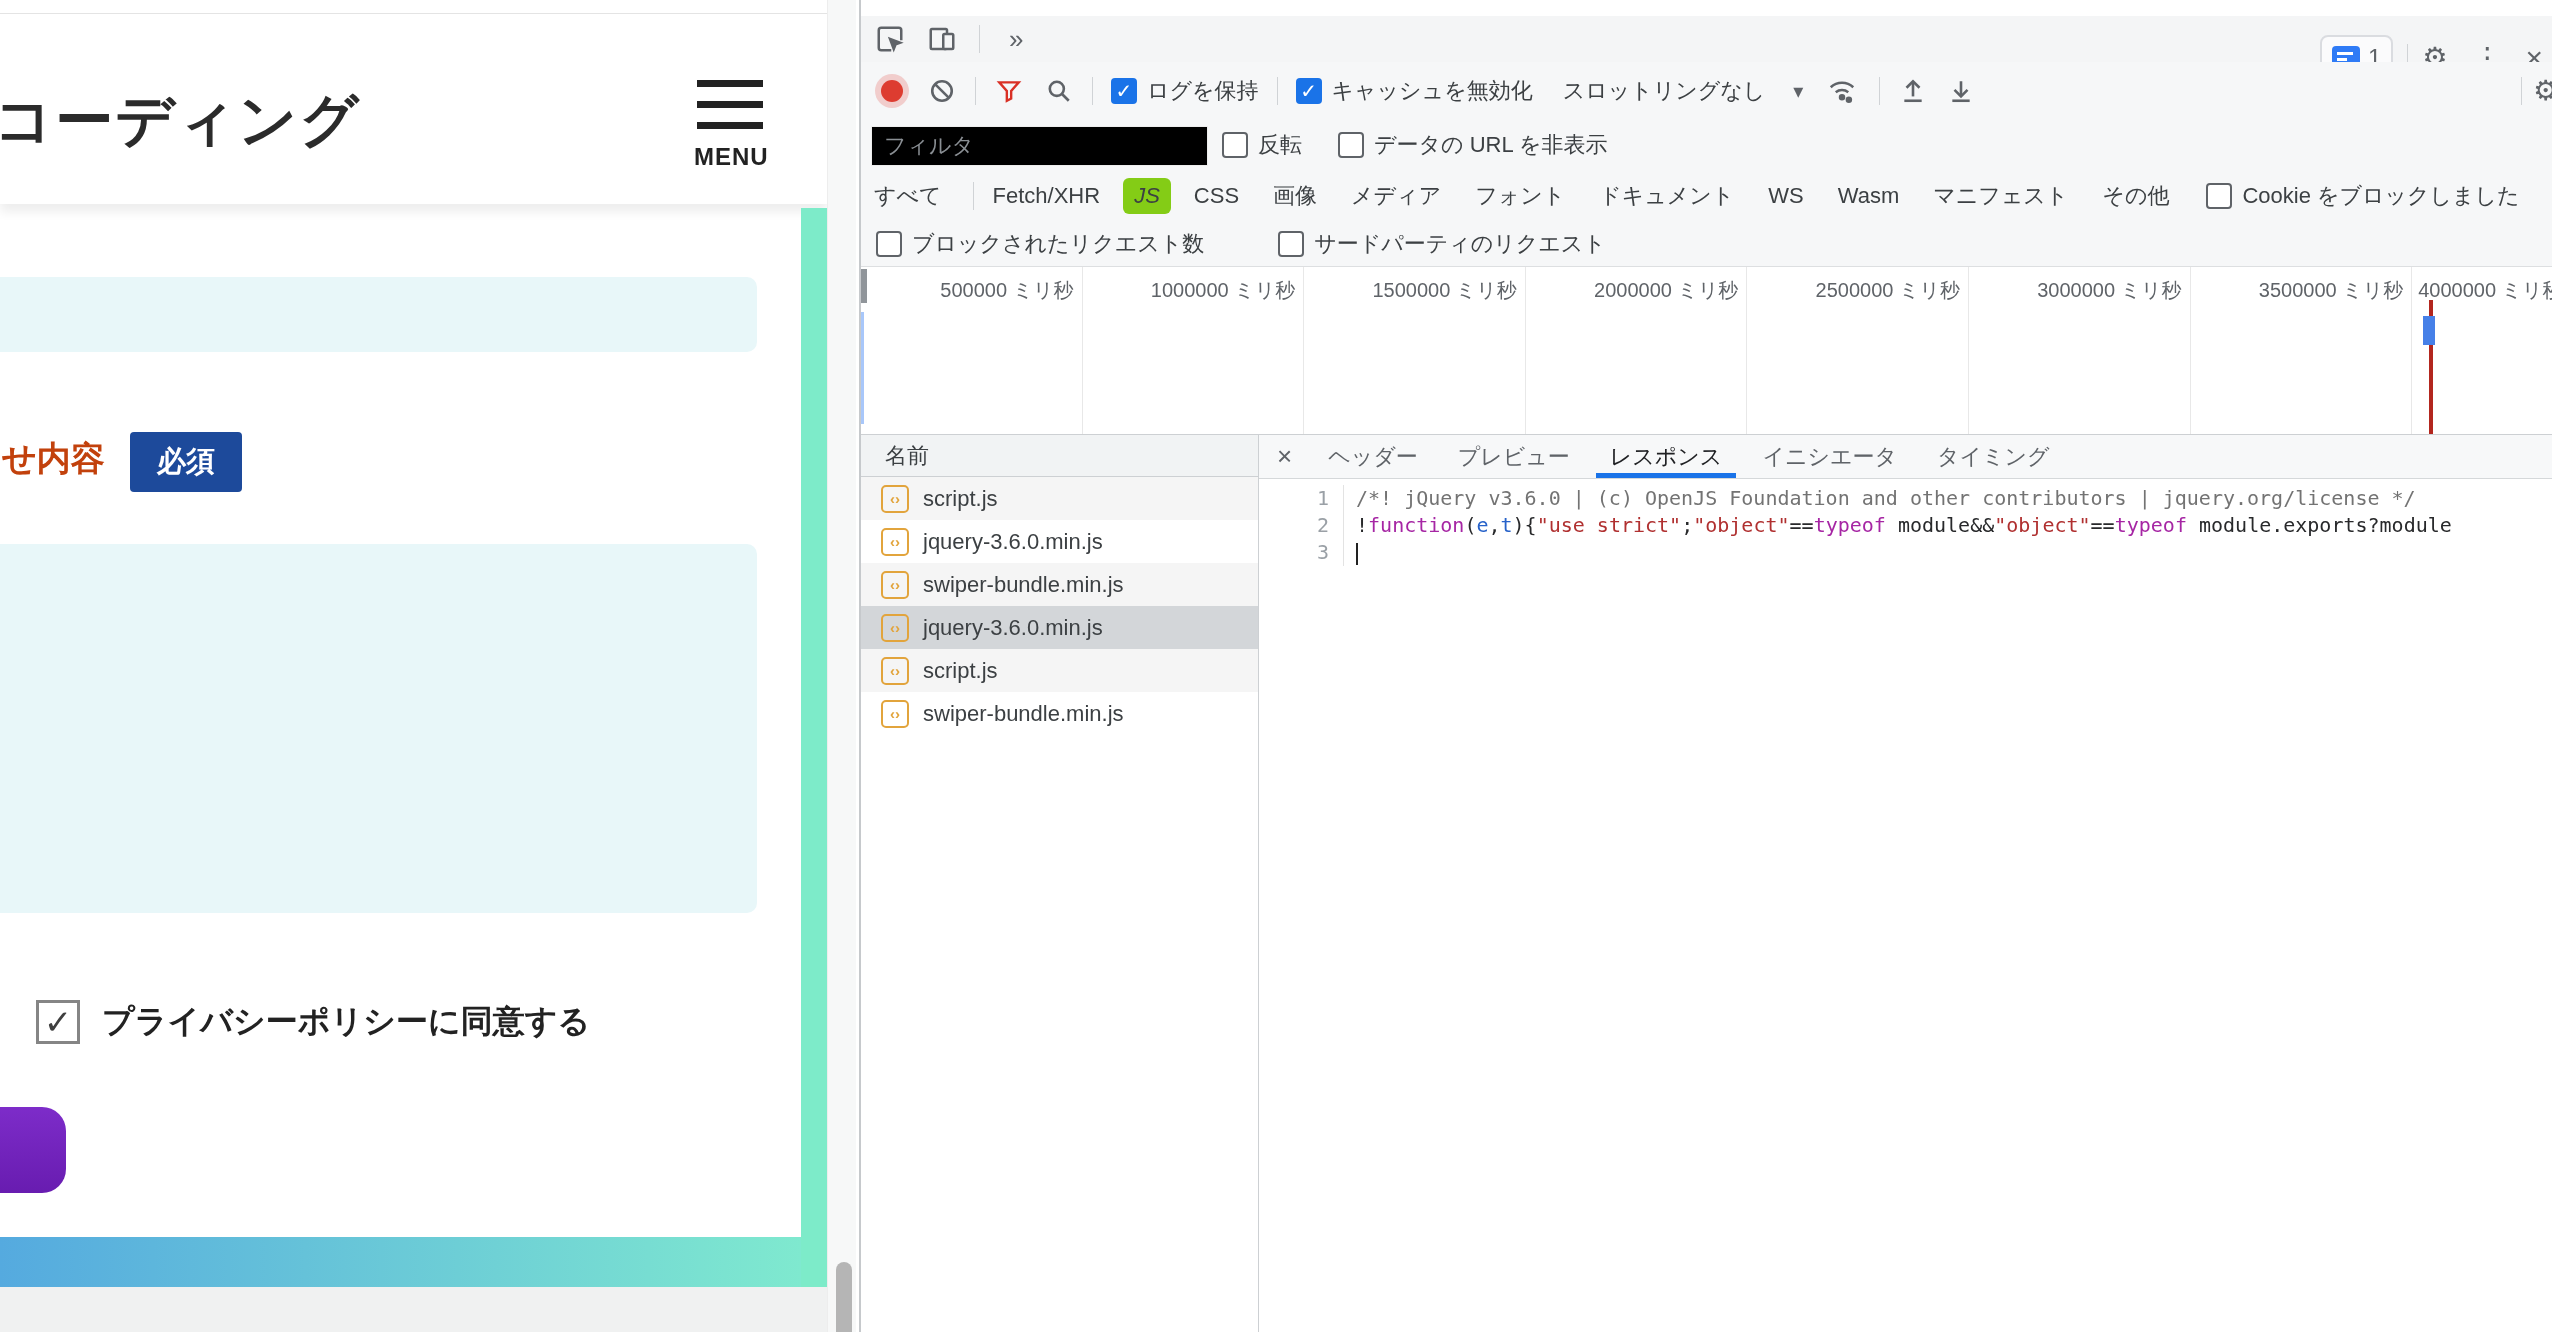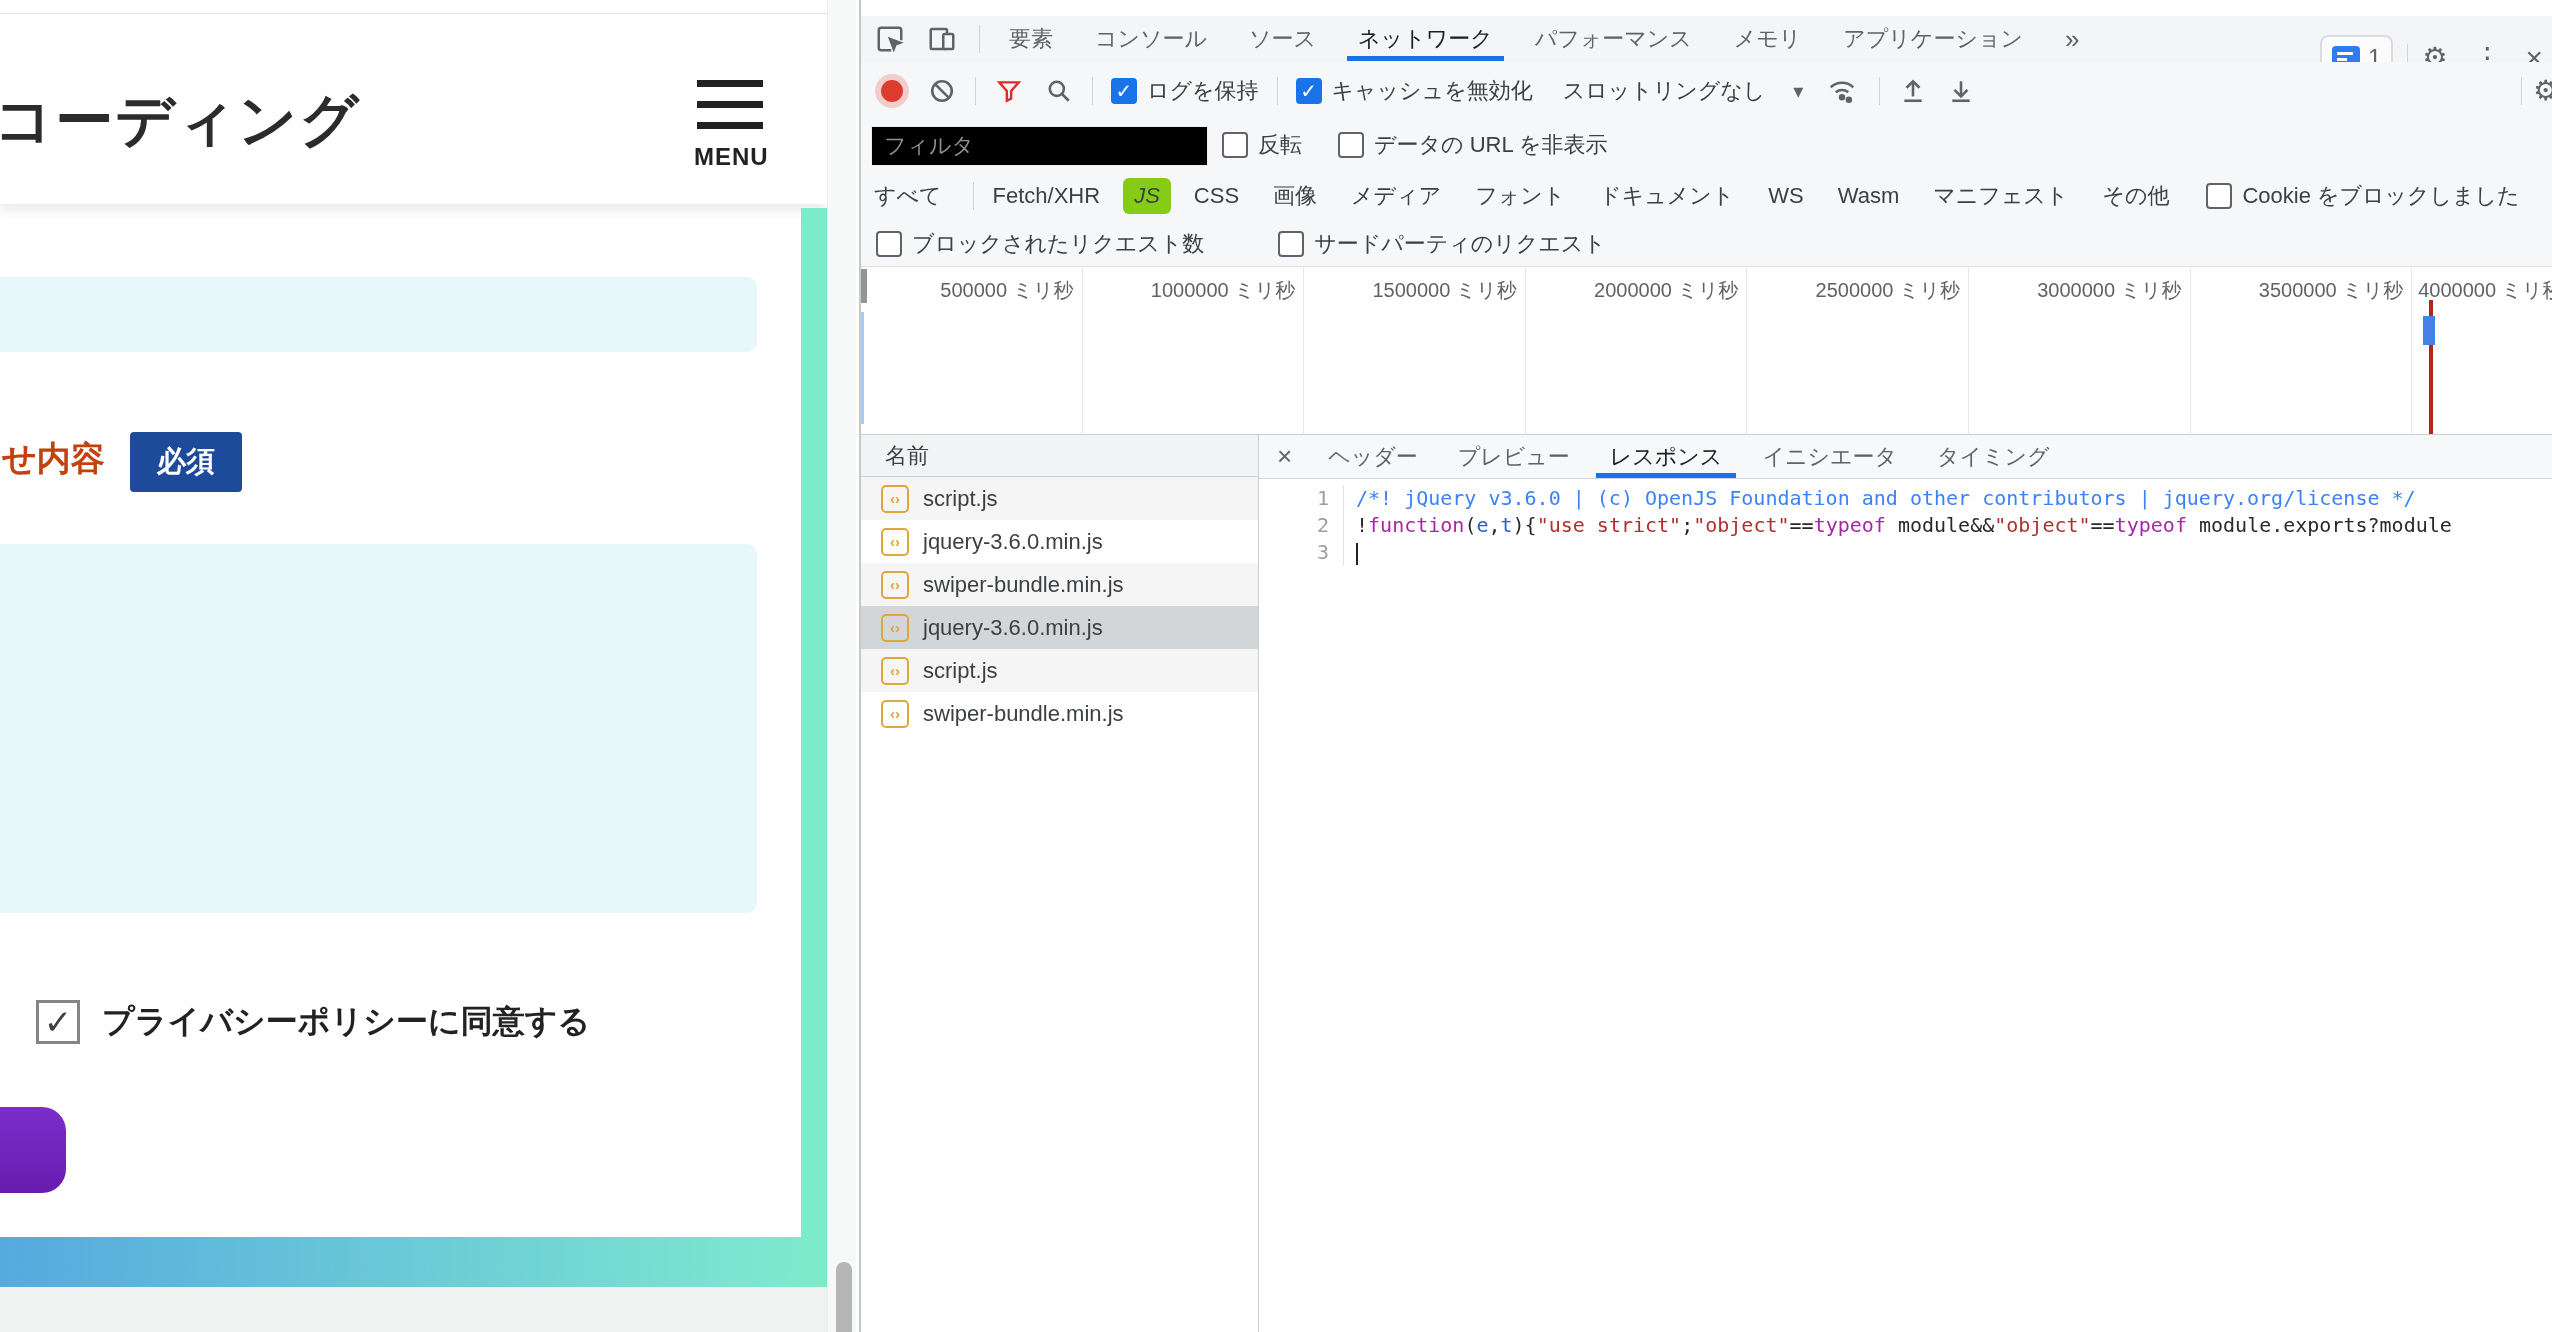--- a/index.html
+++ b/index.html
@@ -88,21 +88,21 @@
                display:flex;align-items:center;}
   #detail-close{color:#5f6368;font-size:26px;padding:0 16px 0 18px;cursor:pointer;}
   .dtab{padding:0 20px;color:#5f6368;height:42px;display:flex;align-items:center;position:relative;white-space:nowrap;cursor:pointer;}
   .dtab.active{color:#202124;}
   .dtab.active::after{content:"";position:absolute;left:6px;right:6px;bottom:0;height:5px;background:#1a73e8;}
   
   #code{position:relative;font-family:"DejaVu Sans Mono","Liberation Mono",monospace;font-size:20px;line-height:27px;padding-top:6px;}
   .code-line{display:flex;white-space:pre;}
   .lnum{width:70px;flex:0 0 70px;text-align:right;padding-right:14px;color:#9aa0a6;}
   .lbody{padding-left:12px;border-left:1px solid #e3e3e3;white-space:pre;overflow:hidden;}
-  .tok-cm{color:#3b82f6;} .tok-kw{color:#a626a4;} .tok-var{color:#2762c9;} .tok-str{color:#b03030;} .tok-p{color:#28292b;}
+  .tok-cm{color:#737373;} .tok-kw{color:#a626a4;} .tok-var{color:#2762c9;} .tok-str{color:#b03030;} .tok-p{color:#28292b;}
   #cursor{display:inline-block;width:2px;height:22px;background:#222;vertical-align:middle;}
   svg{display:block;}
 </style>
 </head>
 <body>
 
 <div id="app">
 
   <div id="page">
     <div id="page-topline"></div>
@@ -150,29 +150,20 @@
           </svg>
         </span>
         <span class="icon" style="margin-right:14px">
           <svg width="30" height="30" viewBox="0 0 24 24" fill="none" stroke="#5f6368" stroke-width="2">
             <rect x="3" y="4" width="13" height="16" rx="1"></rect>
             <rect x="13" y="8" width="8" height="12" rx="1" fill="#f4f5f6"></rect>
           </svg>
         </span>
         <span class="vdiv"></span>
       </div>
-      <div id="dt-tabs" style="display:flex;align-items:center;height:46px;">
-          <div class="dt-tab">要素</div>
-          <div class="dt-tab">コンソール</div>
-          <div class="dt-tab">ソース</div>
-          <div class="dt-tab active">ネットワーク</div>
-          <div class="dt-tab">パフォーマンス</div>
-          <div class="dt-tab">メモリ</div>
-          <div class="dt-tab">アプリケーション</div>
-        </div>
       <div class="dt-tab" style="font-size:26px;">»</div>
       <div id="tabbar-right">
         <div id="issues-badge">
           <span id="issues-bubble"></span>
           <span id="issues-count">1</span>
         </div>
         <span class="vdiv" style="margin:0 14px;"></span>
         <span class="glyph">⚙</span>
         <span class="glyph" style="margin-left:26px;">⋮</span>
         <span class="glyph" style="margin-left:24px;font-size:30px;">×</span>

